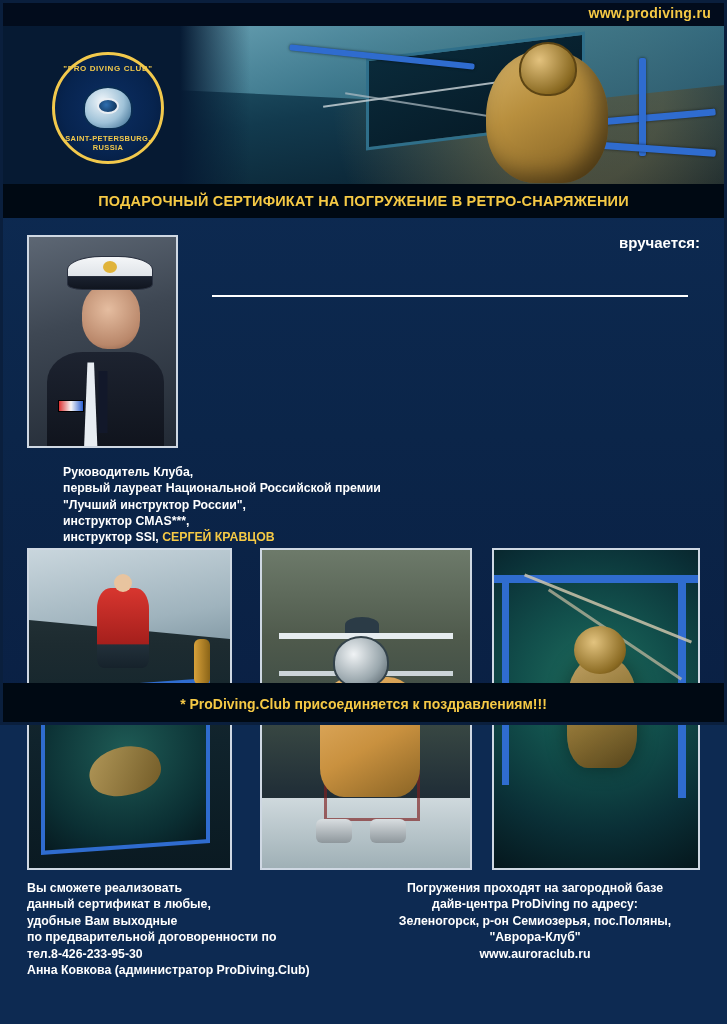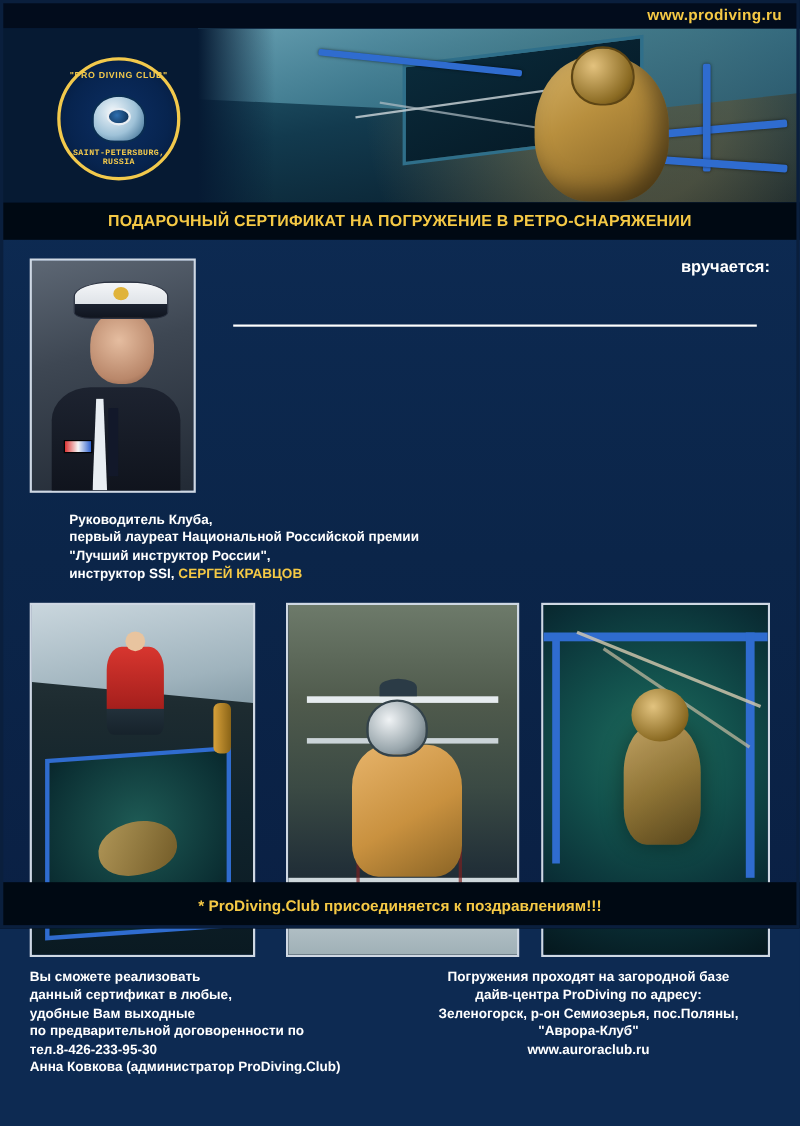--- a/index.html
+++ b/index.html
@@ -4,21 +4,21 @@
 <style>
   * { box-sizing: border-box; margin: 0; padding: 0; }
   html, body {
     width: 727px; height: 1024px;
     background: #0d2a52;
     font-family: "Liberation Sans", sans-serif;
     overflow: hidden;
   }
   .page {
     position: relative;
-    width: 727px; height: 844px;
+    width: 727px; height: 725px;
     background: linear-gradient(180deg,#0e2d57 0%, #0b2549 60%, #0a2044 100%);
   }
 
   
   .topbar {
     position: absolute; top: 0; left: 0; width: 727px; height: 26px;
     background: #020c1c;
     display: flex; align-items: center; justify-content: flex-end;
   }
   .topbar .site {
@@ -93,21 +93,21 @@
   }
   .logo-inner {
     position: relative; width: 100%; height: 100%; border-radius: 50%;
   }
   .logo-top {
     position: absolute; top: 9px; left: 0; width: 100%; text-align: center;
     font-size: 8px; color: #f2c94c; font-weight: bold; letter-spacing: .6px;
   }
   .logo-bottom {
     position: absolute; bottom: 9px; left: 0; width: 100%; text-align: center;
-    font-size: 7.5px; color: #f2c94c; font-weight: bold; letter-spacing: .4px; font-family: Liberation Mono, monospace;
+    font-size: 7.5px; color: #f2c94c; font-weight: bold; letter-spacing: .4px;
   }
   .logo-helmet {
     position: absolute; left: 50%; top: 50%; transform: translate(-50%,-50%);
     width: 50px; height: 44px;
     background: radial-gradient(circle at 38% 34%, #f2f7fb, #9fc2d8 55%, #2b5f86 100%);
     border-radius: 52% 52% 44% 44%;
     border: 2px solid #0a2d52;
   }
   .logo-visor {
     position: absolute; left: 50%; top: 48%; transform: translate(-50%,-50%);
@@ -377,20 +377,21 @@
     </div>
 
     <div class="vruchaetsya">вручается:</div>
     <div class="sign-line"></div>
 
 
     <div class="credits">
       <div>Руководитель Клуба,</div>
       <div>первый лауреат Национальной Российской премии</div>
       <div>"Лучший инструктор России",</div>
+      <div>инструктор CMAS***,</div>
       <div>
         <span>инструктор SSI, </span><span class="name">СЕРГЕЙ КРАВЦОВ</span>
       </div>
     </div>
 
     <div class="gallery">
 
       <div class="shot shot1">
         <div class="s1-bg"></div>
         <div class="s1-ice"></div>

